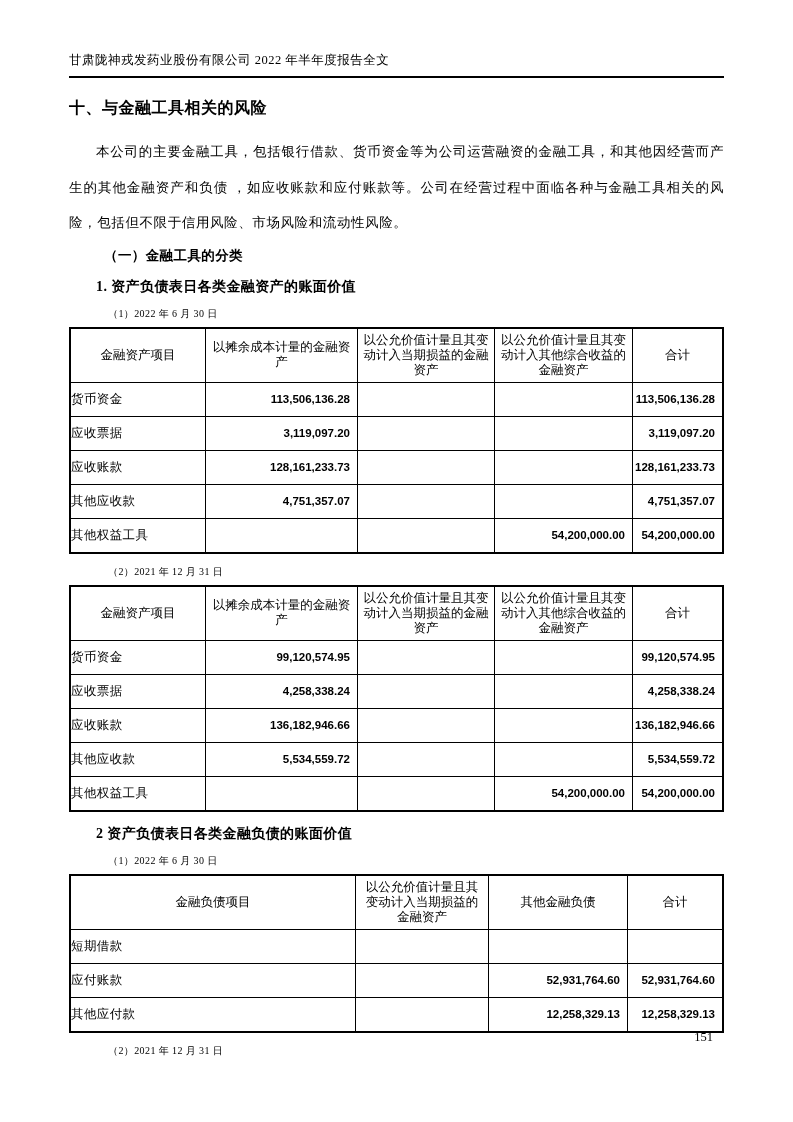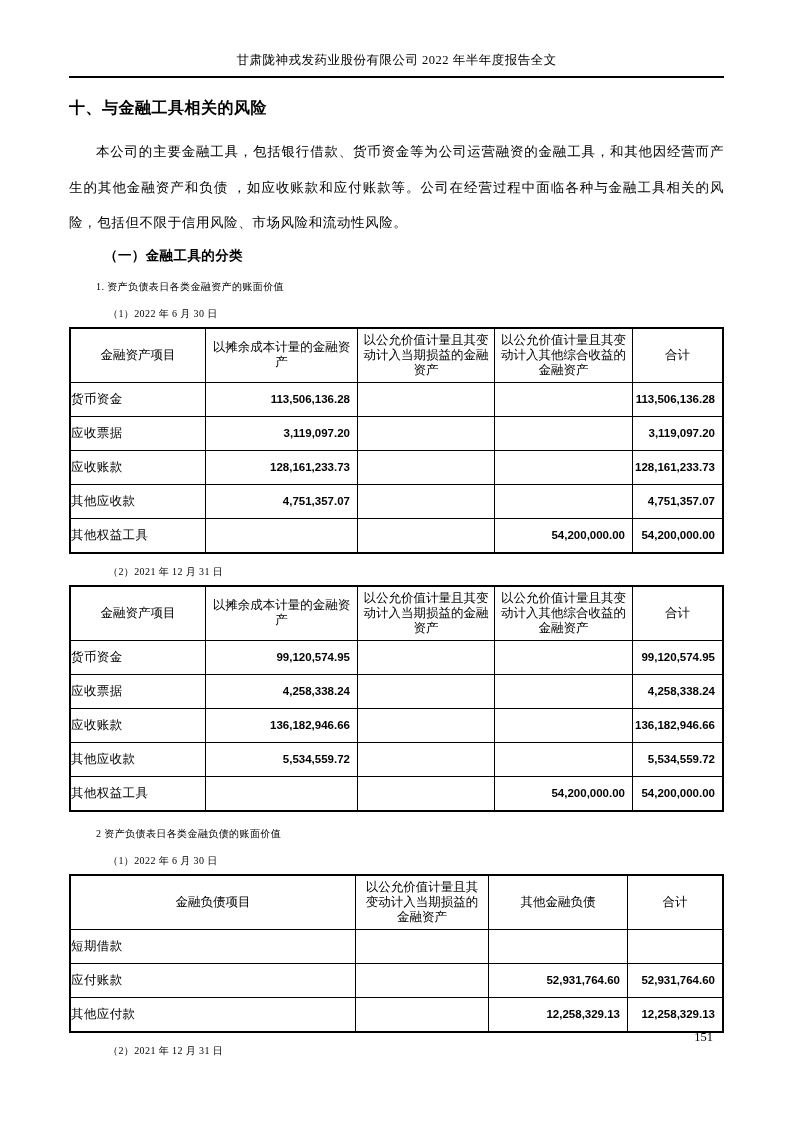--- a/index.html
+++ b/index.html
@@ -9,21 +9,21 @@
     margin:0 auto;
     background:#ffffff;
     font-family:"Liberation Serif","DejaVu Serif",serif;
     color:#000;
     overflow:hidden;
   }
   .content { margin:0 69px; width:655px; }
 
   .running-header {
     margin-top:52px;
-    text-align:center;
+    text-align:left;
     font-size:12.5px;
     letter-spacing:0.5px;
     line-height:16px;
   }
   .header-rule { margin-top:8px; height:2px; background:#000; }
 
   .title {
     margin:20px 0 0 0;
     font-size:16px;
     font-weight:bold;
@@ -45,23 +45,24 @@
     margin:6px 0 0 0;
     padding-left:35px;
     font-size:13.5px;
     font-weight:bold;
     letter-spacing:0.4px;
     line-height:18px;
   }
   .item-heading {
     margin:13px 0 0 0;
     padding-left:27px;
-    font-size:10px;
+    font-size:14px;
     letter-spacing:0.4px;
     line-height:18px;
+    font-weight:bold;
   }
   .date-label {
     margin:9px 0 0 0;
     padding-left:39px;
     font-size:10px;
     letter-spacing:0.4px;
     line-height:18px;
   }
 
   table.tbl {

